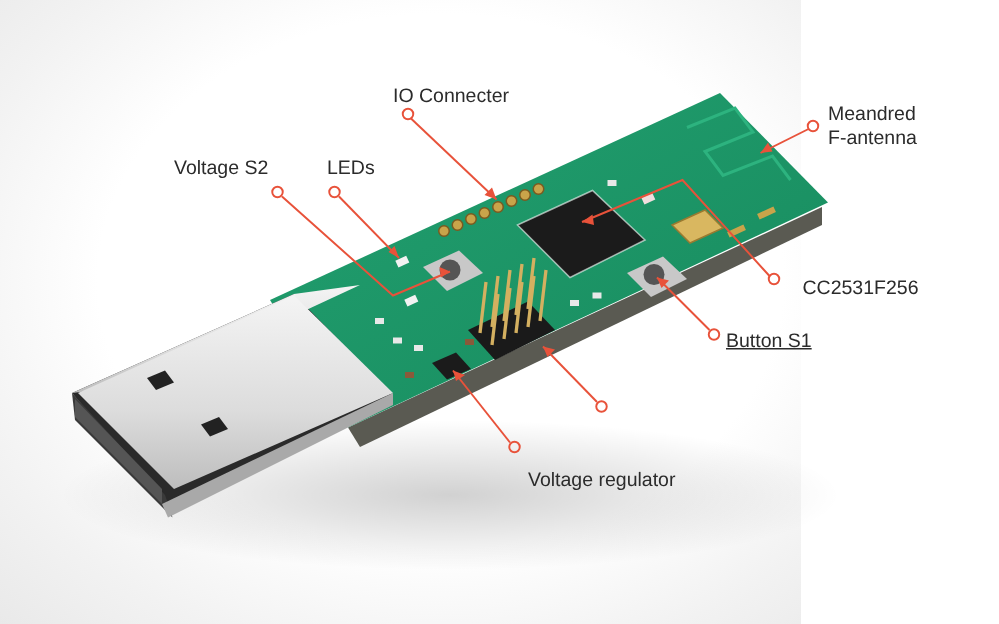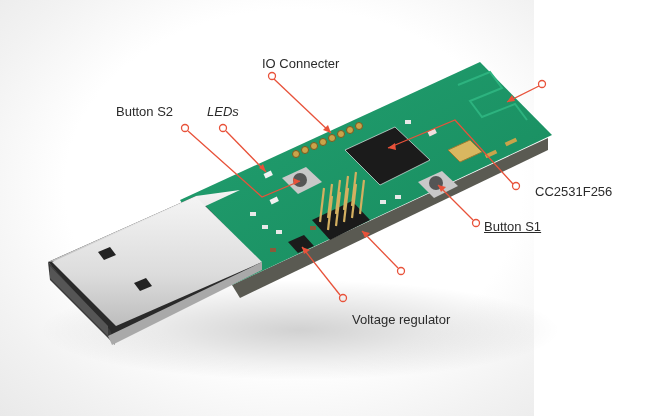--- a/index.html
+++ b/index.html
@@ -151,18 +151,22 @@
       <polygon points="300,181 293,178 294,185"></polygon>
       <polygon points="266,172 259,168 263,164"></polygon>
       <polygon points="388,148 395,143 396,150"></polygon>
       <polygon points="438,185 446,187 441,192"></polygon>
       <polygon points="362,231 370,233 365,238"></polygon>
       <polygon points="302,247 310,250 304,254"></polygon>
     </g>
   </svg>
 
   <div class="label" style="left:262px; top:56px;">IO Connecter</div>
-  <div class="label" style="left:116px; top:104px;">Button S2</div>
-  <div class="label" style="left:207px; top:104px;font-style:italic;">LEDs</div>
+  <div class="label" style="left:552px; top:68px;">
+    <div>Meandred</div>
+    <div>F-antenna</div>
+  </div>
+  <div class="label" style="left:116px; top:104px;">Voltage S2</div>
+  <div class="label" style="left:218px; top:104px;">LEDs</div>
   <div class="label" style="left:535px; top:184px;">CC2531F256</div>
   <div class="label" style="left:484px; top:219px;text-decoration:underline;">Button S1</div>
   <div class="label" style="left:352px; top:292px;margin-top:20px;">Voltage regulator</div>
 </div>
 
 </body></html>

